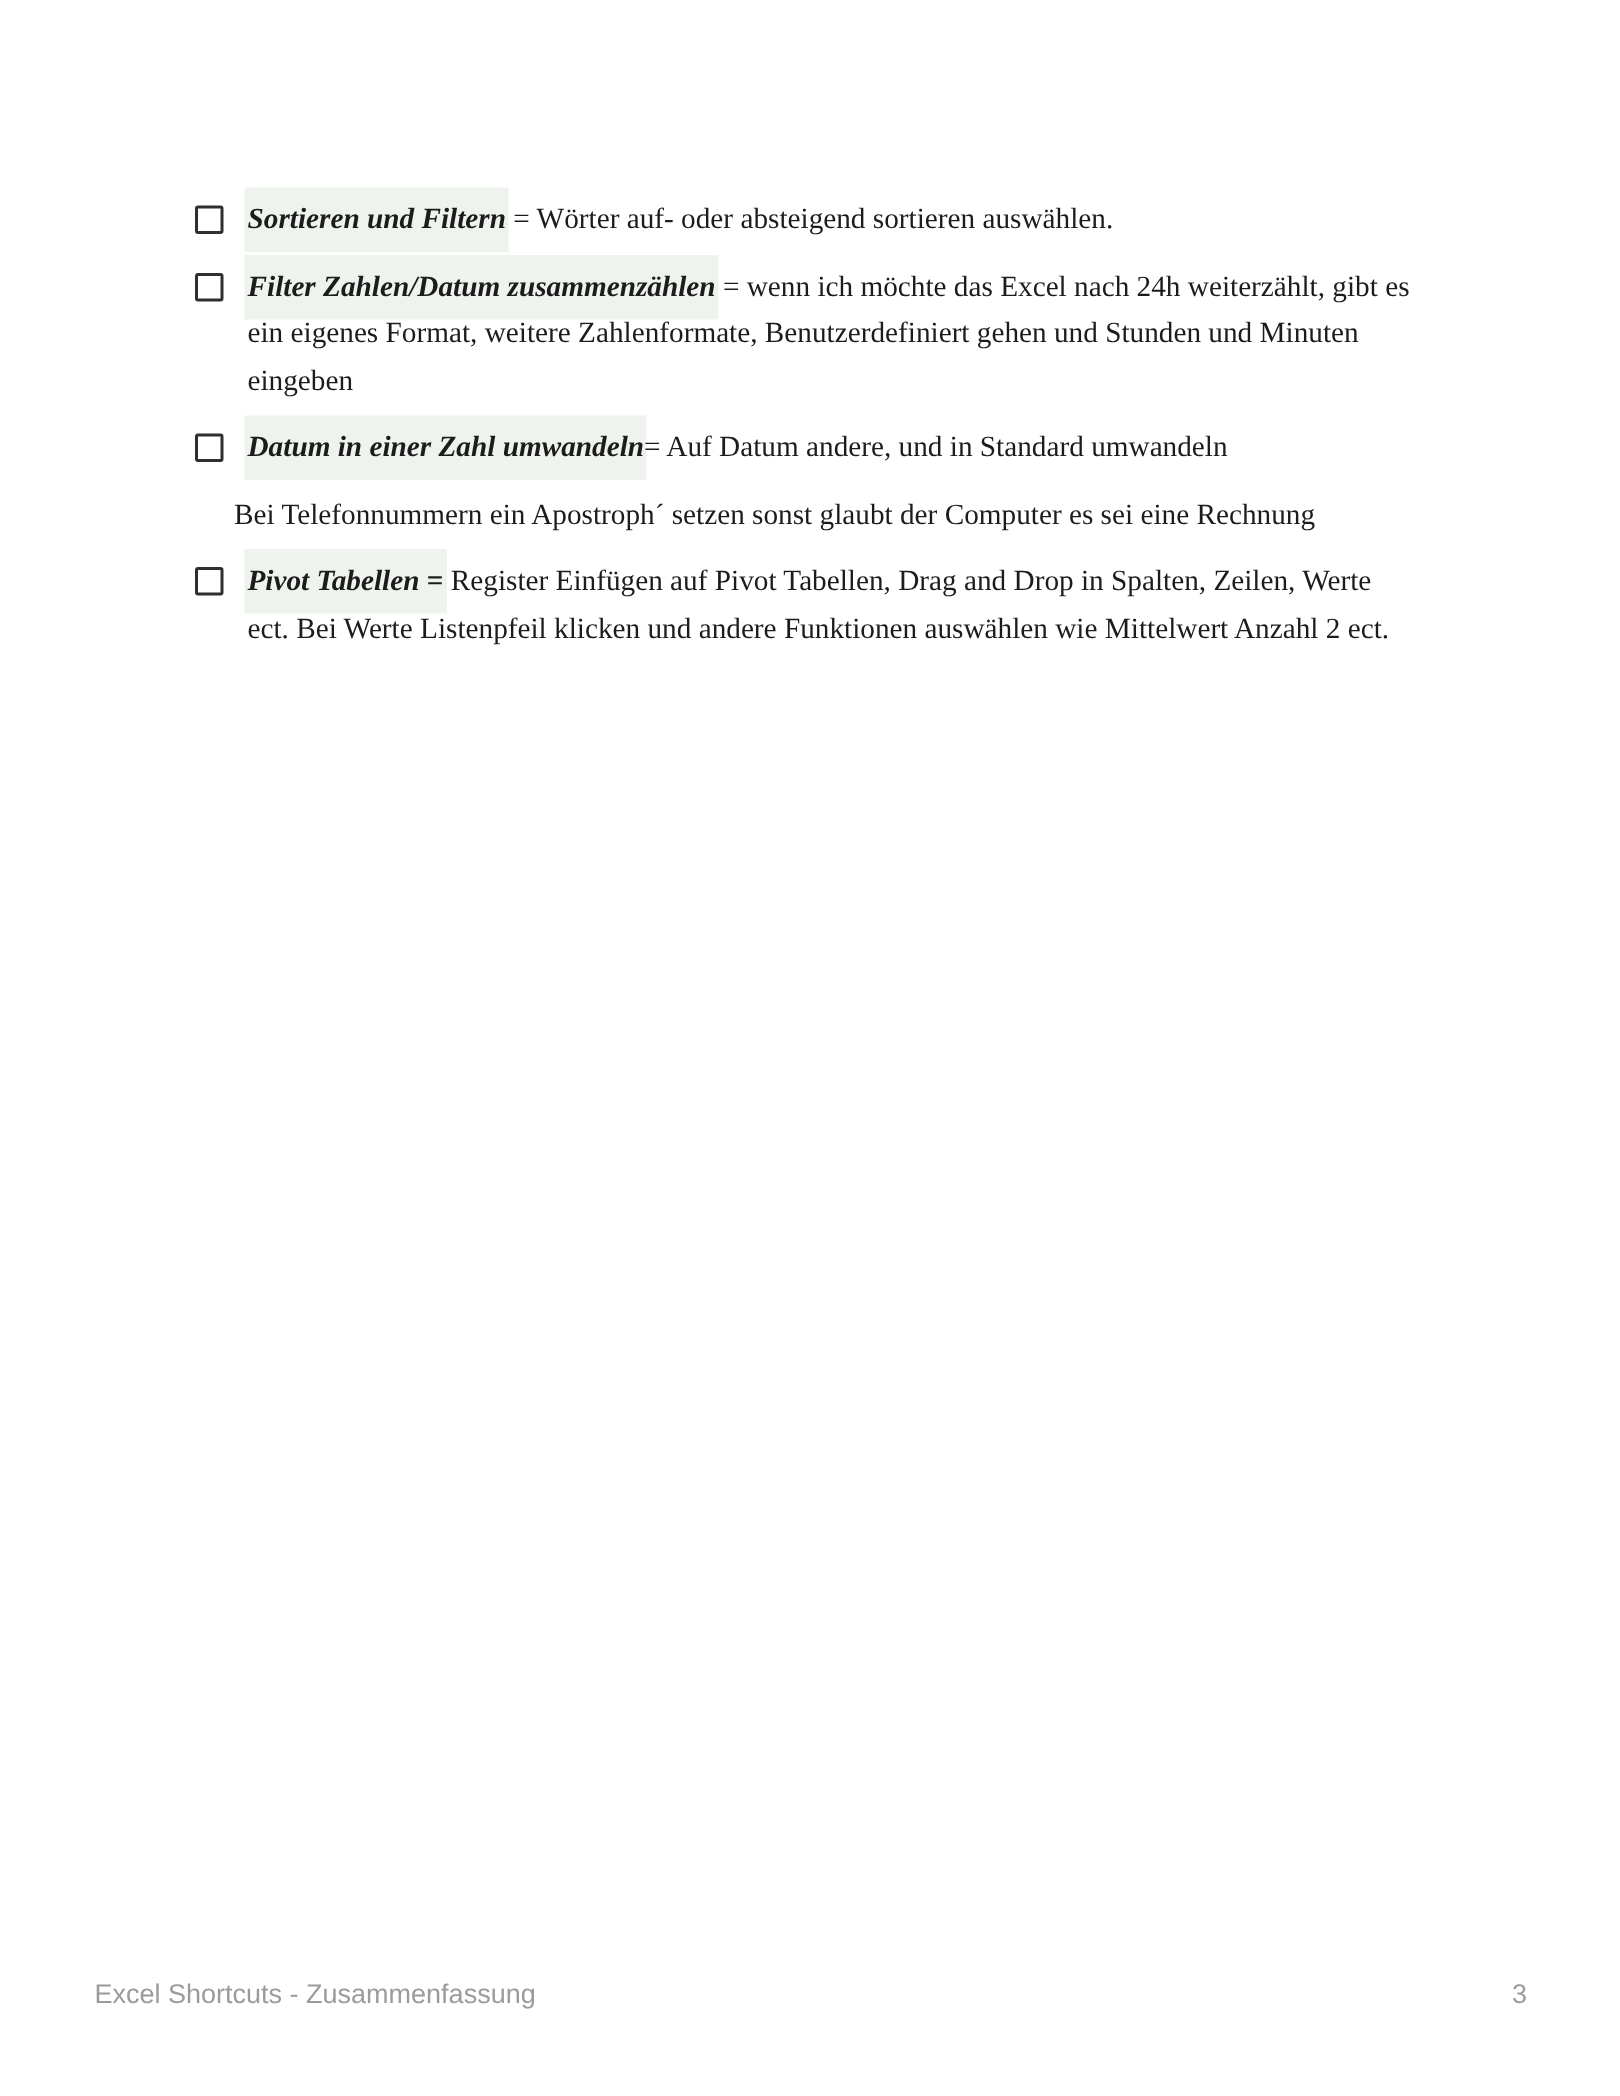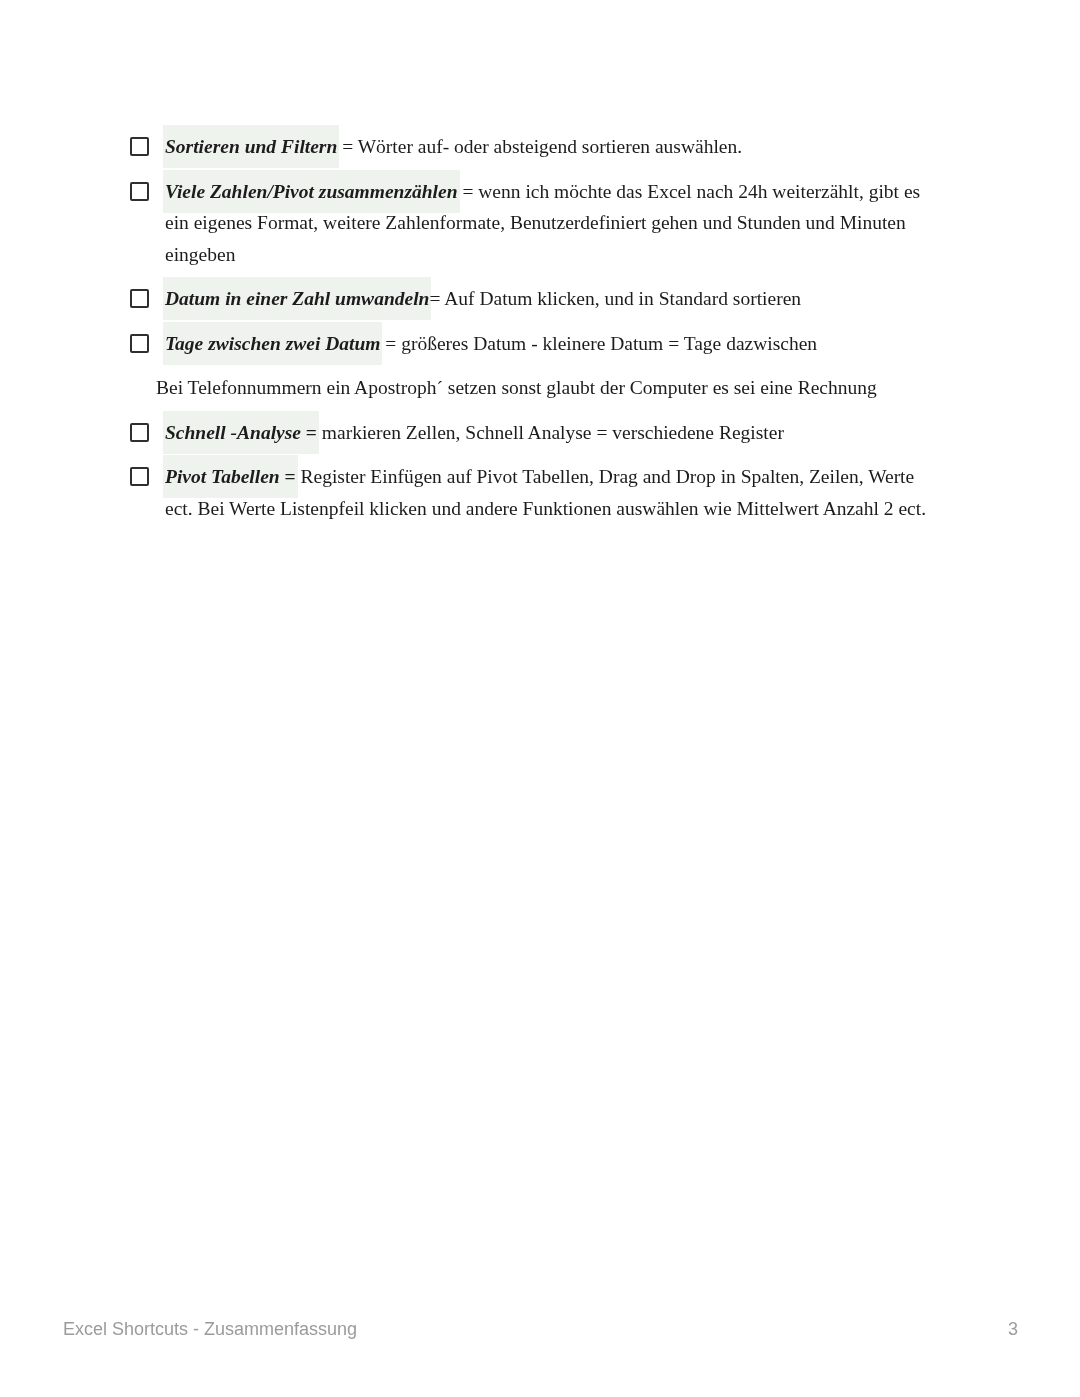--- a/index.html
+++ b/index.html
@@ -86,41 +86,33 @@
 <div class="page">
 
   <main class="content" id="content">
   <div class="todo-row">
     <span class="checkbox"></span>
     <p class="todo-text"><span class="hl"><span class="term">Sortieren und Filtern</span></span><span class="sep"> = </span><span class="desc">Wörter auf- oder absteigend sortieren auswählen.</span></p>
   </div>
 
   <div class="todo-row">
     <span class="checkbox"></span>
-    <p class="todo-text"><span class="hl"><span class="term">Viele Zahlen/Pivot zusammenzählen</span></span><span class="sep"> = </span><span class="desc">wenn ich möchte das Excel nach 24h weiterzählt, gibt es ein eigenes Format, weitere Zahlenformate, Benutzerdefiniert gehen und Stunden und Minuten eingeben</span></p>
+    <p class="todo-text"><span class="hl"><span class="term">Filter Zahlen/Datum zusammenzählen</span></span><span class="sep"> = </span><span class="desc">wenn ich möchte das Excel nach 24h weiterzählt, gibt es ein eigenes Format, weitere Zahlenformate, Benutzerdefiniert gehen und Stunden und Minuten eingeben</span></p>
   </div>
 
   <div class="todo-row">
     <span class="checkbox"></span>
-    <p class="todo-text"><span class="hl"><span class="term">Datum in einer Zahl umwandeln</span></span><span class="sep">= </span><span class="desc">Auf Datum klicken, und in Standard sortieren</span></p>
+    <p class="todo-text"><span class="hl"><span class="term">Datum in einer Zahl umwandeln</span></span><span class="sep">= </span><span class="desc">Auf Datum andere, und in Standard umwandeln</span></p>
   </div>
 
-  <div class="todo-row">
-    <span class="checkbox"></span>
-    <p class="todo-text"><span class="hl"><span class="term">Tage zwischen zwei Datum</span></span><span class="sep"> = </span><span class="desc">größeres Datum - kleinere Datum = Tage dazwischen</span></p>
-  </div>
 
 
   <p class="note-para">Bei Telefonnummern ein Apostroph´ setzen sonst glaubt der Computer es sei eine Rechnung</p>
 
 
-  <div class="todo-row">
-    <span class="checkbox"></span>
-    <p class="todo-text"><span class="hl"><span class="term">Schnell -Analyse</span><span class="eq"> =</span></span><span class="sep"> </span><span class="desc">markieren Zellen, Schnell Analyse = verschiedene Register</span></p>
-  </div>
 
   <div class="todo-row">
     <span class="checkbox"></span>
     <p class="todo-text"><span class="hl"><span class="term">Pivot Tabellen</span><span class="eq"> =</span></span><span class="sep"> </span><span class="desc">Register Einfügen auf Pivot Tabellen, Drag and Drop in Spalten, Zeilen, Werte ect. Bei Werte Listenpfeil klicken und andere Funktionen auswählen wie Mittelwert Anzahl 2 ect.</span></p>
   </div>
 
 </main>
 
   <footer class="footer">
     <span>Excel Shortcuts - Zusammenfassung</span>

